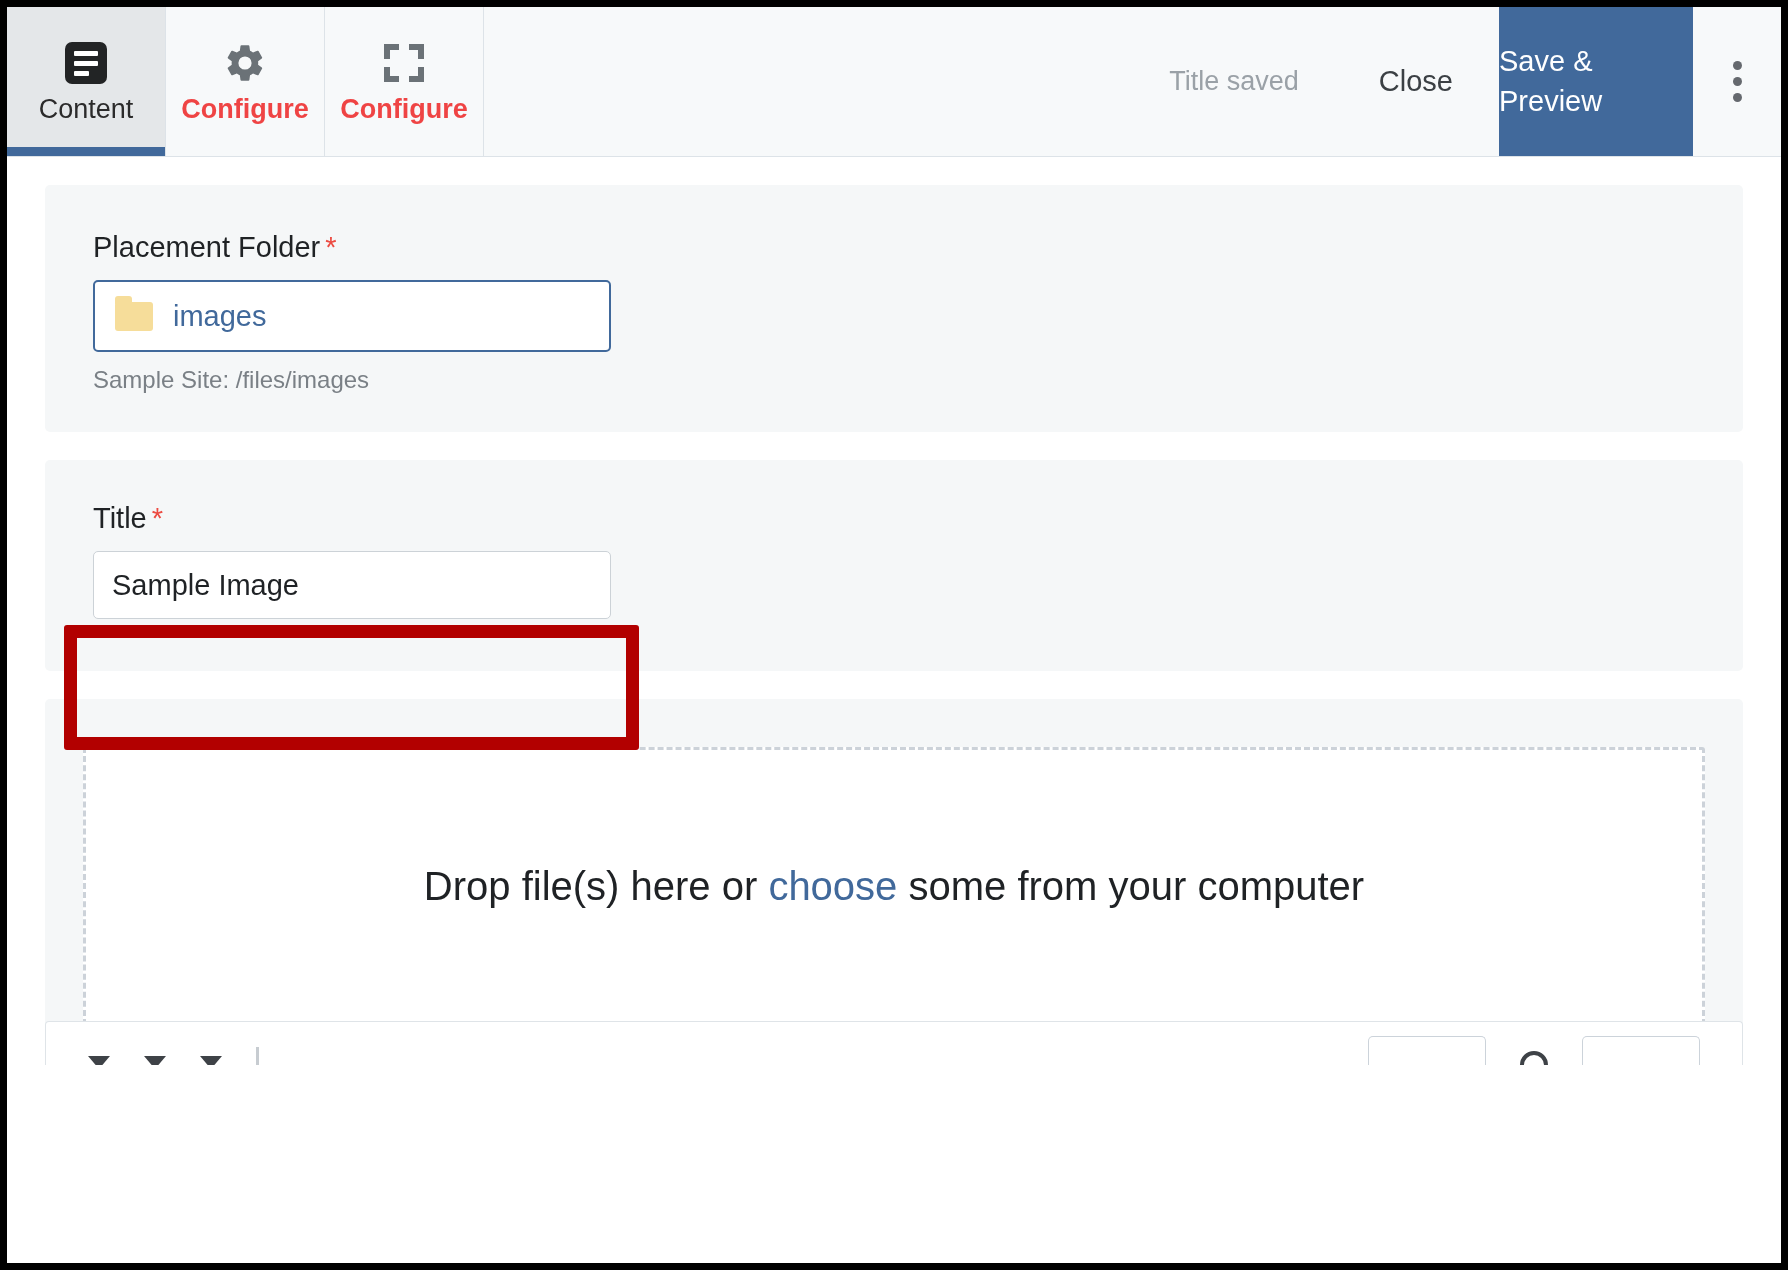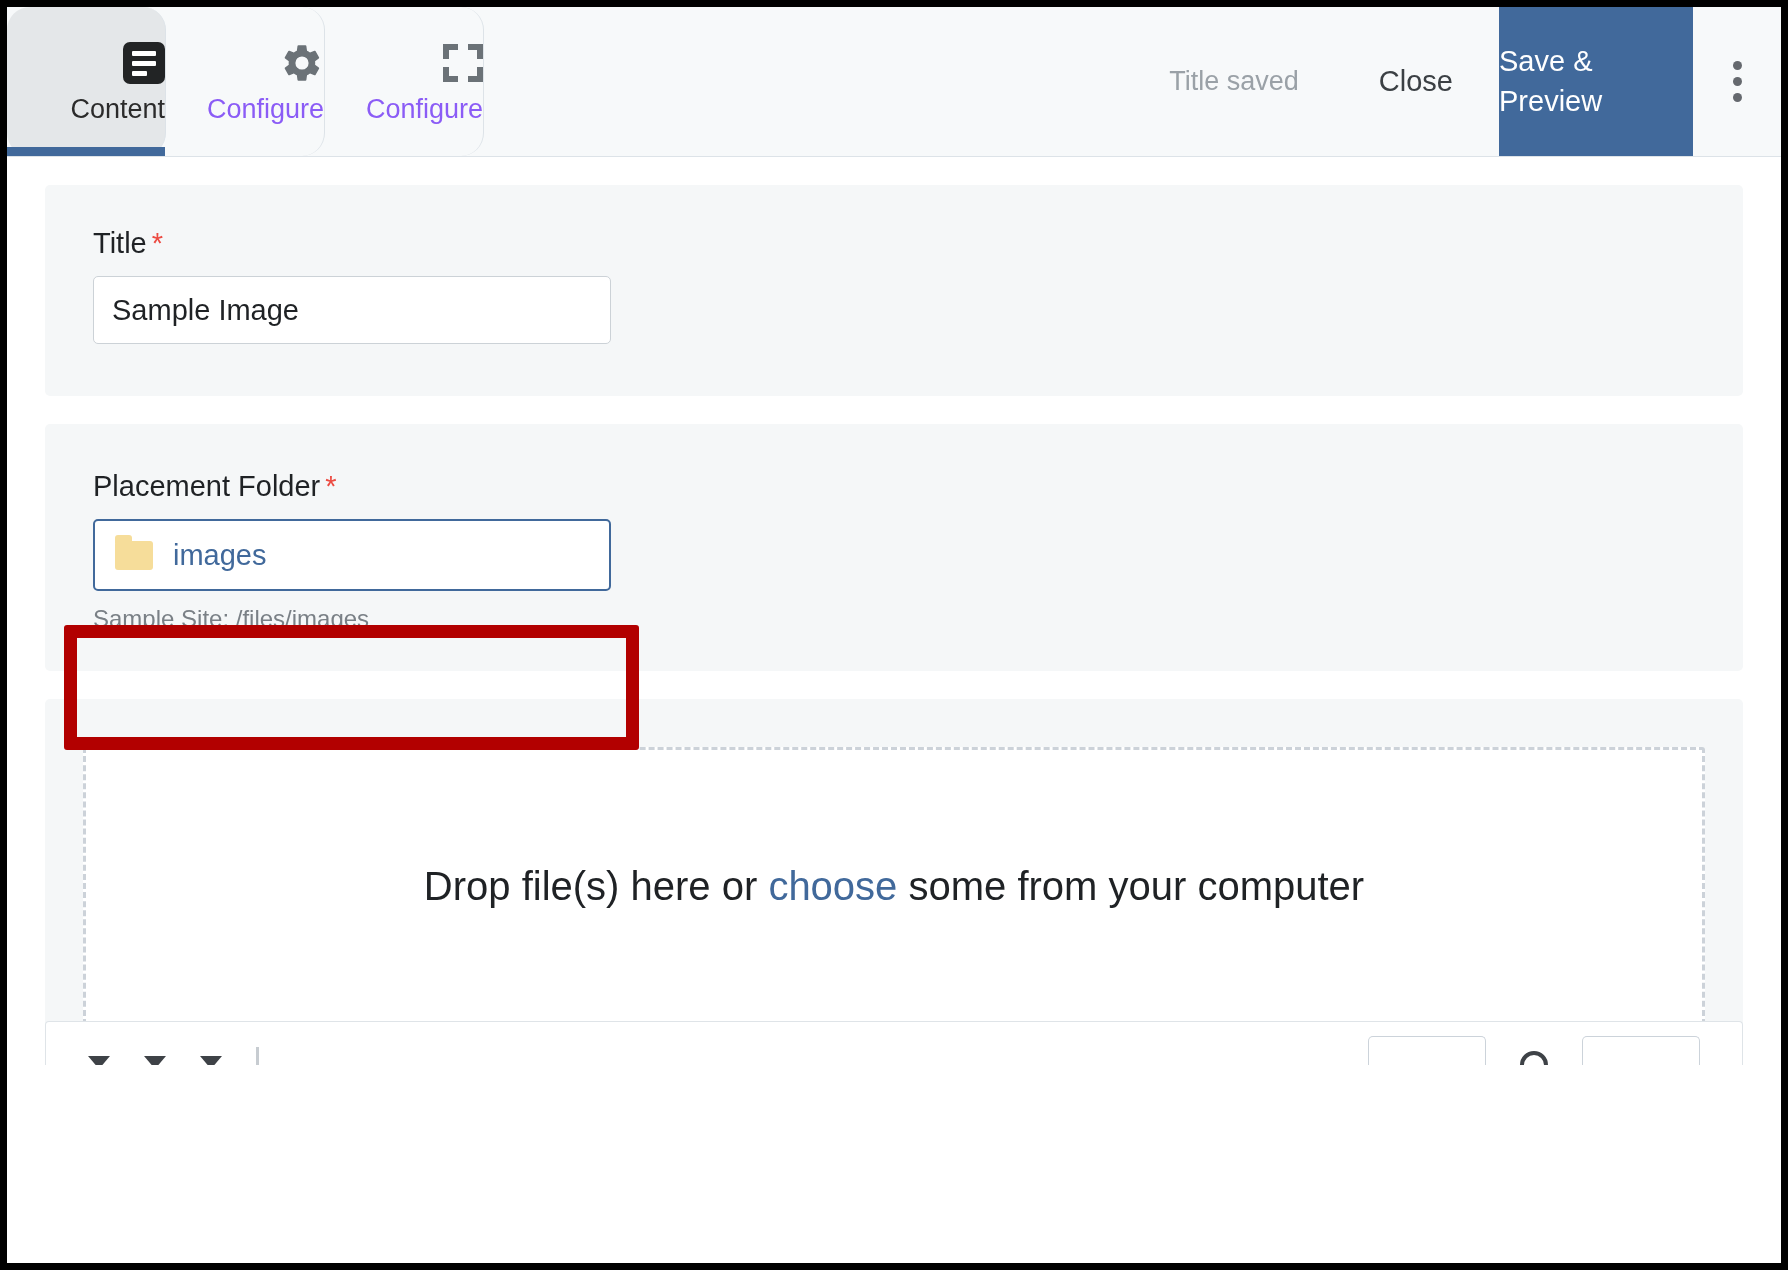--- a/index.html
+++ b/index.html
@@ -29,45 +29,44 @@
     align-items: stretch;
     height: 150px;
     background: #f7f9fa;
     border-bottom: 1px solid #dde3e8;
   }
 
   .tab {
     width: 159px;
     display: flex;
     flex-direction: column;
-    align-items: flex-end;
+    align-items: center;
     justify-content: center;
     gap: 10px;
     border-right: 1px solid #dde3e8;
     cursor: pointer;
     position: relative;
     background: #f7f9fa;
-    border-radius: 23px;
   }
   .tab.active {
     background: #e4e7e9;
   }
   .tab.active::after {
     content: "";
     position: absolute;
     left: 0; right: 0; bottom: 0;
     height: 9px;
     background: #41699b;
   }
   .tab-label {
     font-size: 27px;
     color: #2b2b2b;
     line-height: 1;
   }
-  .tab:not(.active) .tab-label { color: #8b5cf6; }
+  .tab:not(.active) .tab-label { color: #ef4444; font-weight: bold; }
 
   .icon-box { height: 46px; display:flex; align-items:center; justify-content:center; }
 
   
   .doc-icon {
     width: 42px; height: 42px;
     background: #222425;
     border-radius: 7px;
     display: flex; flex-direction: column;
     align-items: center; justify-content: center;
@@ -319,38 +318,38 @@
 
     <div class="kebab">
       <i></i>
         <i></i>
         <i></i>
     </div>
   </div>
 
   <div class="form-area">
 
+    <div class="panel">
+      <div class="field-label">
+        <span>Placement Folder</span><span class="req">*</span>
+      </div>
+      <div class="folder-input">
+        <span class="folder-glyph"></span>
+        <span class="folder-text">images</span>
+      </div>
+      <div class="help-text">Sample Site: /files/images</div>
+    </div>
+
     <div class="panel" style="padding-top:44px;padding-bottom:52px;">
       <div class="field-label">
         <span>Title</span><span class="req">*</span>
       </div>
       <div class="text-input">
         <span>Sample Image</span>
       </div>
-    </div>
-
-    <div class="panel">
-      <div class="field-label">
-        <span>Placement Folder</span><span class="req">*</span>
-      </div>
-      <div class="folder-input">
-        <span class="folder-glyph"></span>
-        <span class="folder-text">images</span>
-      </div>
-      <div class="help-text">Sample Site: /files/images</div>
     </div>
 
     <div class="panel" style="padding:40px 38px;">
       <div class="dropzone">
         <div class="dropzone-text">
           <span>Drop file(s) here or </span><a>choose</a><span> some from your computer</span>
         </div>
       </div>
     </div>
 

